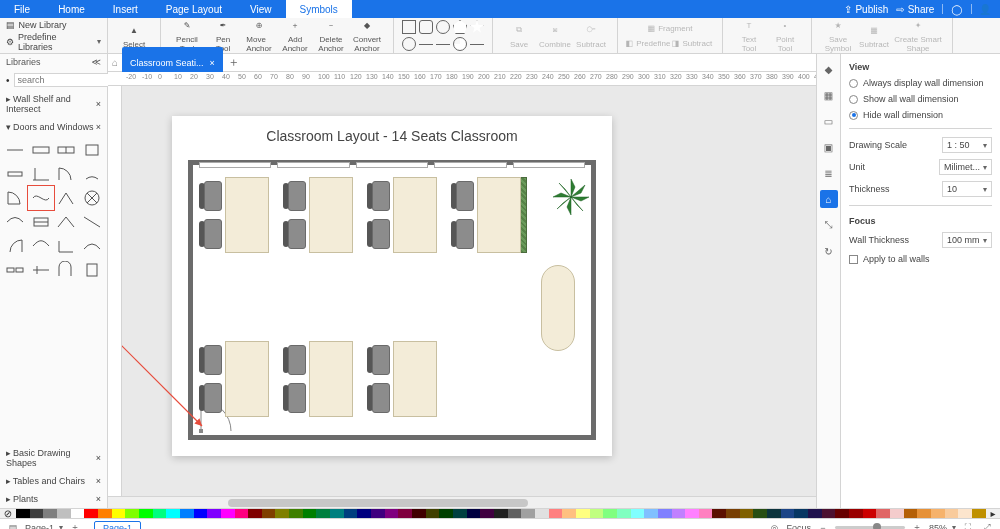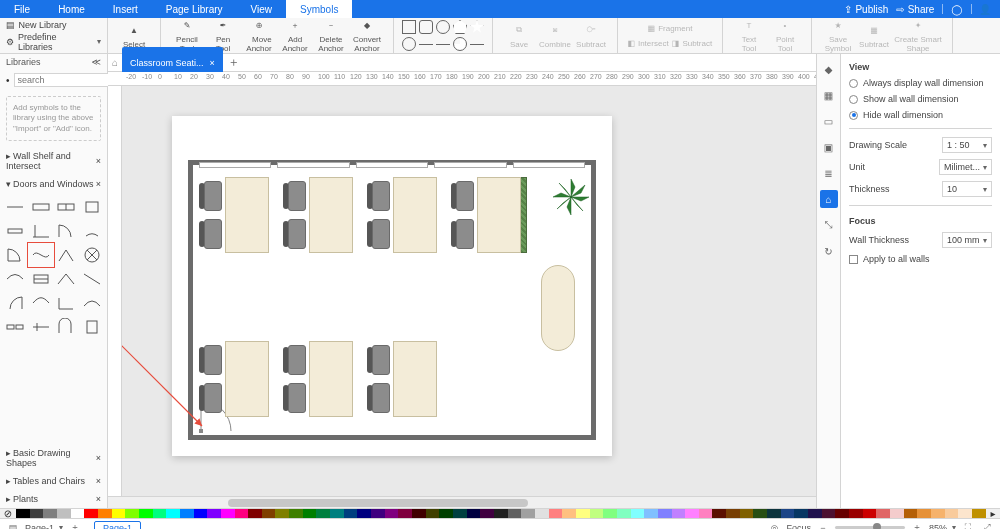--- a/index.html
+++ b/index.html
@@ -114,21 +114,21 @@
   .slider .knob{position:absolute;left:55%;top:-3px;width:8px;height:8px;border-radius:50%;background:#888}
   .chev{font-size:8px;color:#666}
 </style>
 </head>
 <body>
 
 <div class="menubar">
   <div class="tab">File</div>
   <div class="tab">Home</div>
   <div class="tab">Insert</div>
-  <div class="tab">Page Library</div>
+  <div class="tab">Page Layout</div>
   <div class="tab">View</div>
   <div class="tab active">Symbols</div>
   <div class="spacer"></div>
   <div class="right">
     <span>⇪ <span>Publish</span></span>
     <span>⇨ <span>Share</span></span>
     <span class="vline"></span>
     <span>◯</span>
     <span class="vline"></span>
     <span>👤</span>
@@ -159,21 +159,21 @@
         <span style="white-space:pre;text-align:center">Pencil
 Tool</span>
       </div>
     <div class="rbtn">
         <span class="ic">✒</span>
         <span style="white-space:pre;text-align:center">Pen
 Tool</span>
       </div>
     <div class="rbtn">
         <span class="ic">⊕</span>
-        <span style="white-space:pre;text-align:right">Move
+        <span style="white-space:pre;text-align:left">Move
 Anchor</span>
       </div>
     <div class="rbtn">
         <span class="ic">＋</span>
         <span style="white-space:pre;text-align:center">Add
 Anchor</span>
       </div>
     <div class="rbtn">
         <span class="ic">－</span>
         <span style="white-space:pre;text-align:center">Delete
@@ -216,21 +216,21 @@
   <div class="group" style="flex-direction:column;justify-content:center;gap:1px">
     <div style="display:flex">
       <div class="rbtn disabled" style="width:44px;flex-direction:row;gap:3px;height:14px">
           <span>▦</span>
           <span>Fragment</span>
         </div>
     </div>
     <div style="display:flex">
       <div class="rbtn disabled" style="width:44px;flex-direction:row;gap:3px;height:14px">
           <span>◧</span>
-          <span>Intersect</span>
+          <span>Predefine</span>
         </div>
       <div class="rbtn disabled" style="width:44px;flex-direction:row;gap:3px;height:14px">
           <span>◨</span>
           <span>Subtract</span>
         </div>
     </div>
   </div>
   <div class="group">
     <div class="rbtn disabled">
         <span class="ic">T</span>
@@ -267,21 +267,20 @@
     <div class="lp-head">
         <span>Libraries</span>
         <span class="x">≪</span>
       </div>
     <div class="lp-search">
       <span>•</span>
       <input placeholder="search" style="">
       <span class="mag">🔍</span>
       <span class="mag">×</span>
     </div>
-    <div class="lp-hint">Add symbols to the library using the above "Import" or "Add" icon.</div>
     <div class="lp-cat">
         <span>▸ <span>Wall Shelf and Intersect</span></span>
         <span>×</span>
       </div>
     <div class="lp-cat">
         <span>▾ <span>Doors and Windows</span></span>
         <span>×</span>
       </div>
     <div class="lp-grid">
 
@@ -482,20 +481,21 @@
         <span style="position: absolute; top: 1px; left: 642px;">370</span>
         <span style="position: absolute; top: 1px; left: 658px;">380</span>
         <span style="position: absolute; top: 1px; left: 674px;">390</span>
         <span style="position: absolute; top: 1px; left: 690px;">400</span>
         <span style="position: absolute; top: 1px; left: 706px;">410</span>
       </div>
     <div class="canvaswrap">
       <div class="rulerV"></div>
       <div class="canvas">
         <div class="page">
+          <div class="title">Classroom Layout - 14 Seats Classroom</div>
           <div class="room">
             <div class="windows">
               <div class="w"></div>
                 <div class="w"></div>
                 <div class="w"></div>
                 <div class="w"></div>
                 <div class="w"></div>
             </div>
             <div class="rug" style="left:290px;top:12px;width:44px;height:76px"></div>
             <div class="plant" style="left:360px;top:14px">

